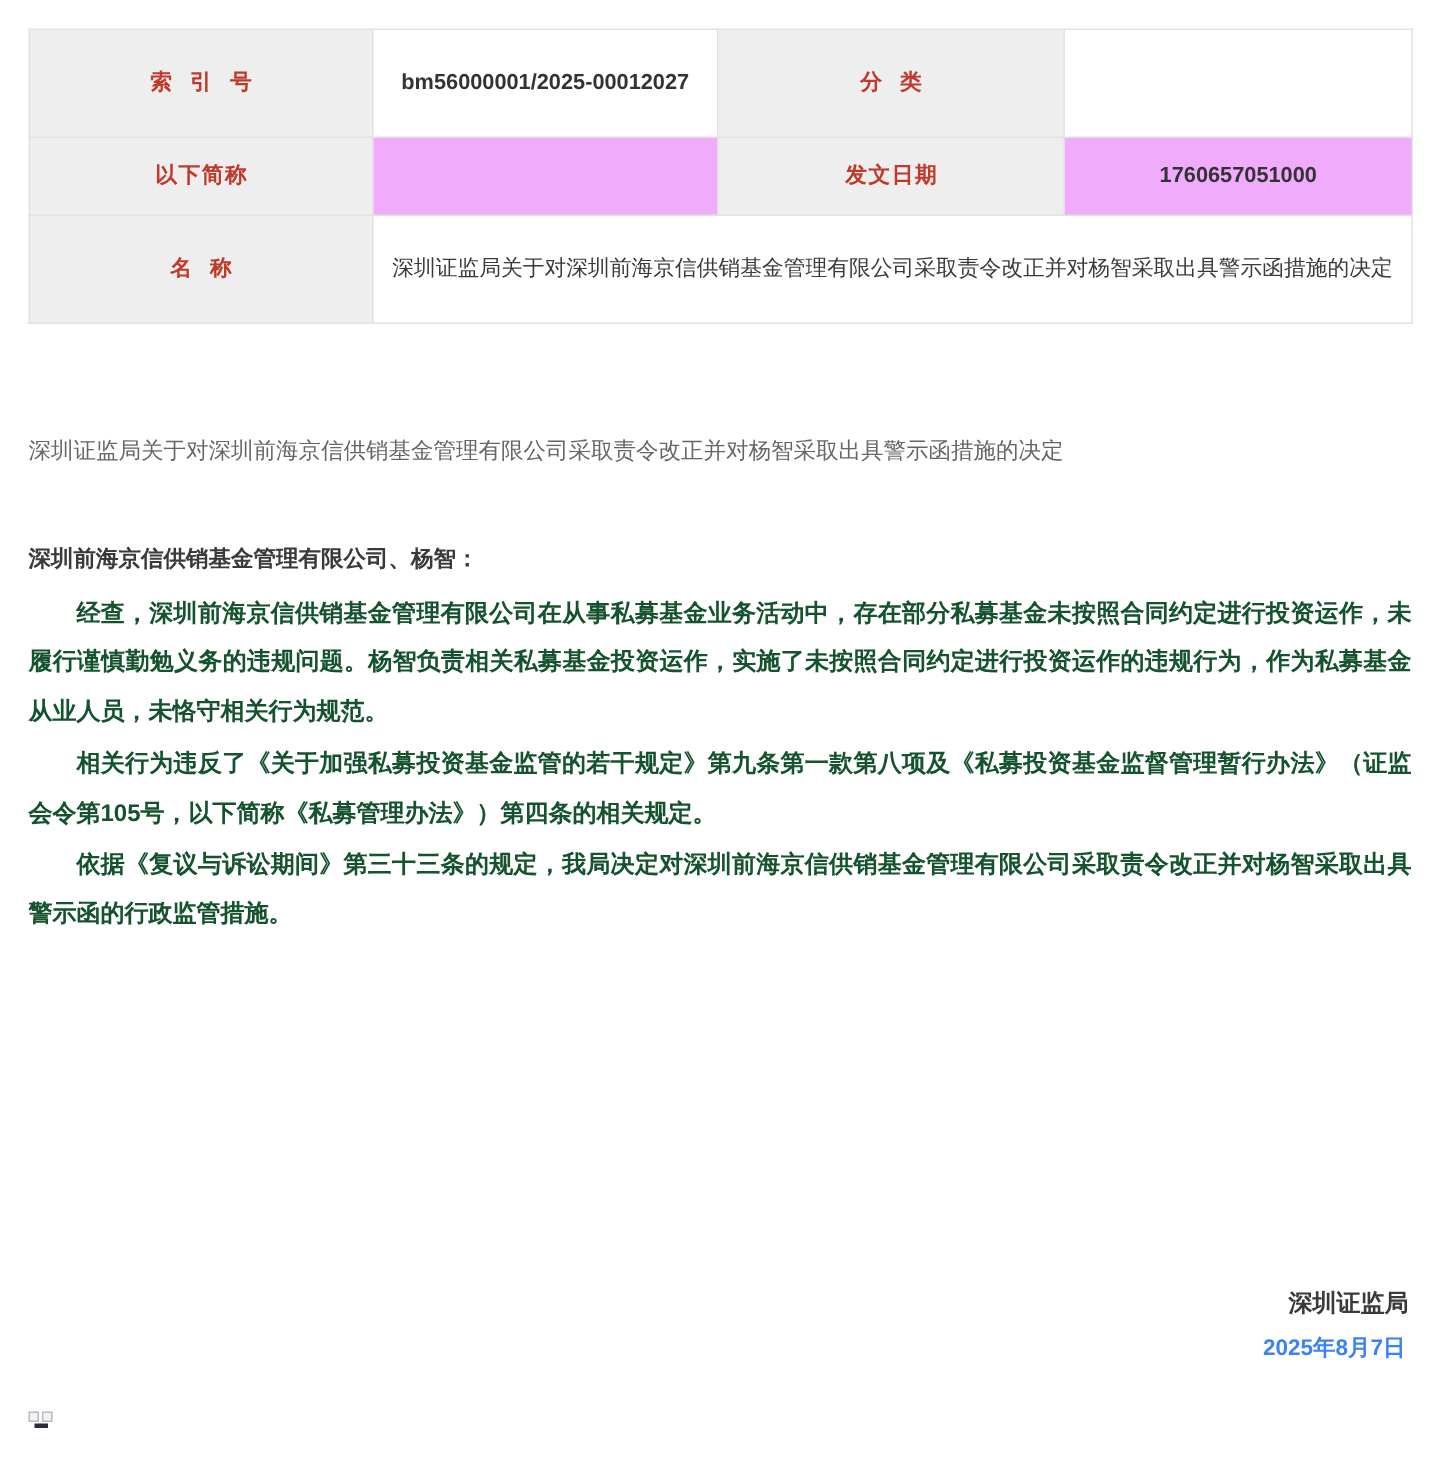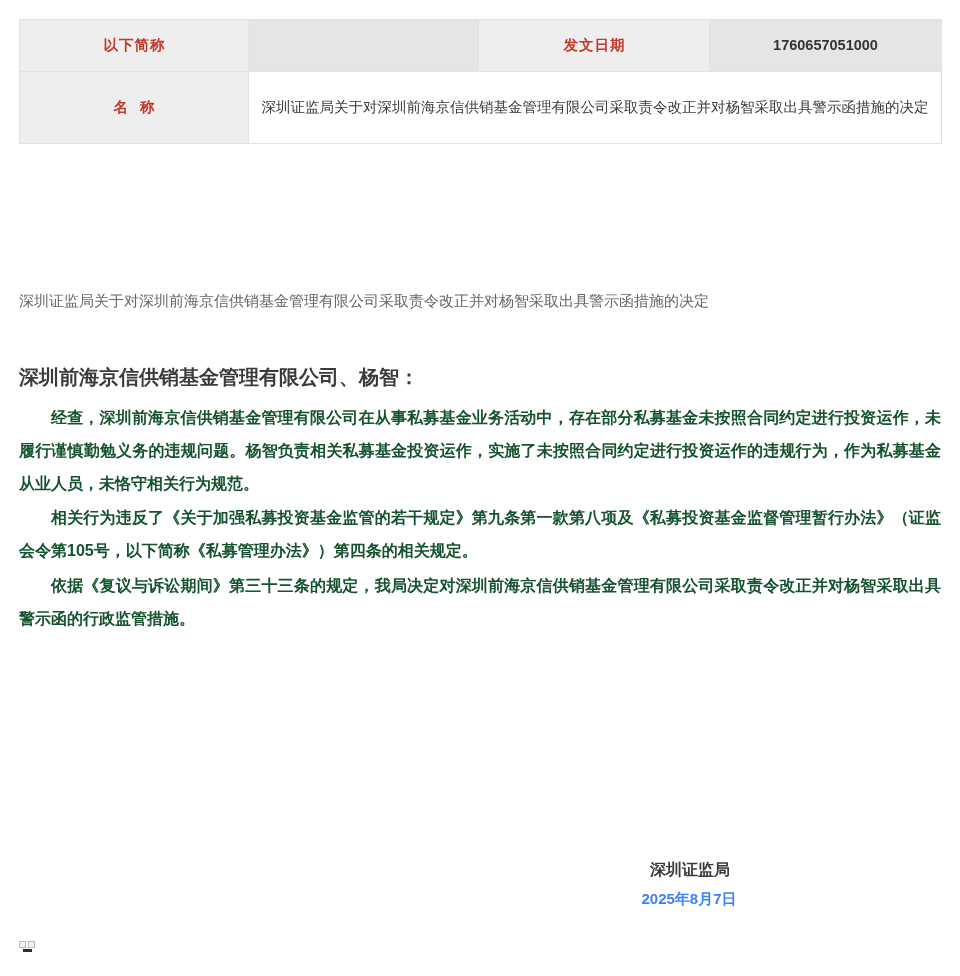--- a/index.html
+++ b/index.html
@@ -30,21 +30,21 @@
     background: #eeeeee;
     color: #c0392b;
     font-size: 14.5px;
     font-weight: 600;
     letter-spacing: 4px;
     text-indent: 4px;
     white-space: nowrap;
   }
   .lbl.tight { letter-spacing: 1px; text-indent: 1px; }
   .val {
-    background: #e5e5e5;
+    background: #f0abfc;
     color: #333333;
     font-size: 14.5px;
     font-weight: bold;
   }
   .val.plain { background: #ffffff; }
   .val.doc { font-weight: bold; font-size: 14px; line-height: 1.5; }
   .val.name { font-weight: normal; font-size: 14.5px; line-height: 1.6; color: #3a3a3a; }
   .row-h1 { height: 72px; }
   .row-h2 { height: 52px; }
   .row-h3 { height: 72px; }
@@ -57,21 +57,21 @@
     width: 922px;
   }
   .doc-title {
     font-size: 15px;
     color: #666666;
     line-height: 1.6;
     margin-bottom: 9px;
     font-weight: normal;
   }
   .doc-addressee {
-    font-size: 20px;
+    font-size: 15px;
     color: #3a3a3a;
     font-weight: bold;
     line-height: 1.7;
     margin-bottom: 8px;
     margin-top: 47px;
   }
   .doc-para {
     font-size: 16px;
     color: #14532d;
     font-weight: bold;
@@ -80,21 +80,21 @@
     text-align: justify;
     text-justify: inter-ideograph;
     margin-bottom: 2px;
   }
 
   
   .sign-block {
     position: absolute;
     right: 19px; top: 855px;
     width: 500px;
-    text-align: center;
+    text-align: right;
   }
   .sign-org {
     font-size: 16px;
     font-weight: bold;
     color: #3a3a3a;
     line-height: 1.9;
     padding-right: 2px;
   }
   .sign-date {
     font-size: 15px;
@@ -130,20 +130,26 @@
 <div id="page">
 
   <table class="info-table">
     <colgroup>
       <col style="width:229px">
       <col style="width:230px">
       <col style="width:231px">
       <col style="width:232px">
     </colgroup>
     <tbody>
+      <tr class="row-h1">
+        <td class="lbl">索 引 号</td>
+        <td class="val plain">bm56000001/2025-00012027</td>
+        <td class="lbl">分    类</td>
+        <td class="val plain"></td>
+      </tr>
       <tr class="row-h2">
         <td class="lbl tight">以下简称</td>
         <td class="val"></td>
         <td class="lbl tight">发文日期</td>
         <td class="val">1760657051000</td>
       </tr>
       <tr class="row-h3">
         <td class="lbl">名    称</td>
         <td class="val name plain" colspan="3">深圳证监局关于对深圳前海京信供销基金管理有限公司采取责令改正并对杨智采取出具警示函措施的决定</td>
       </tr>

